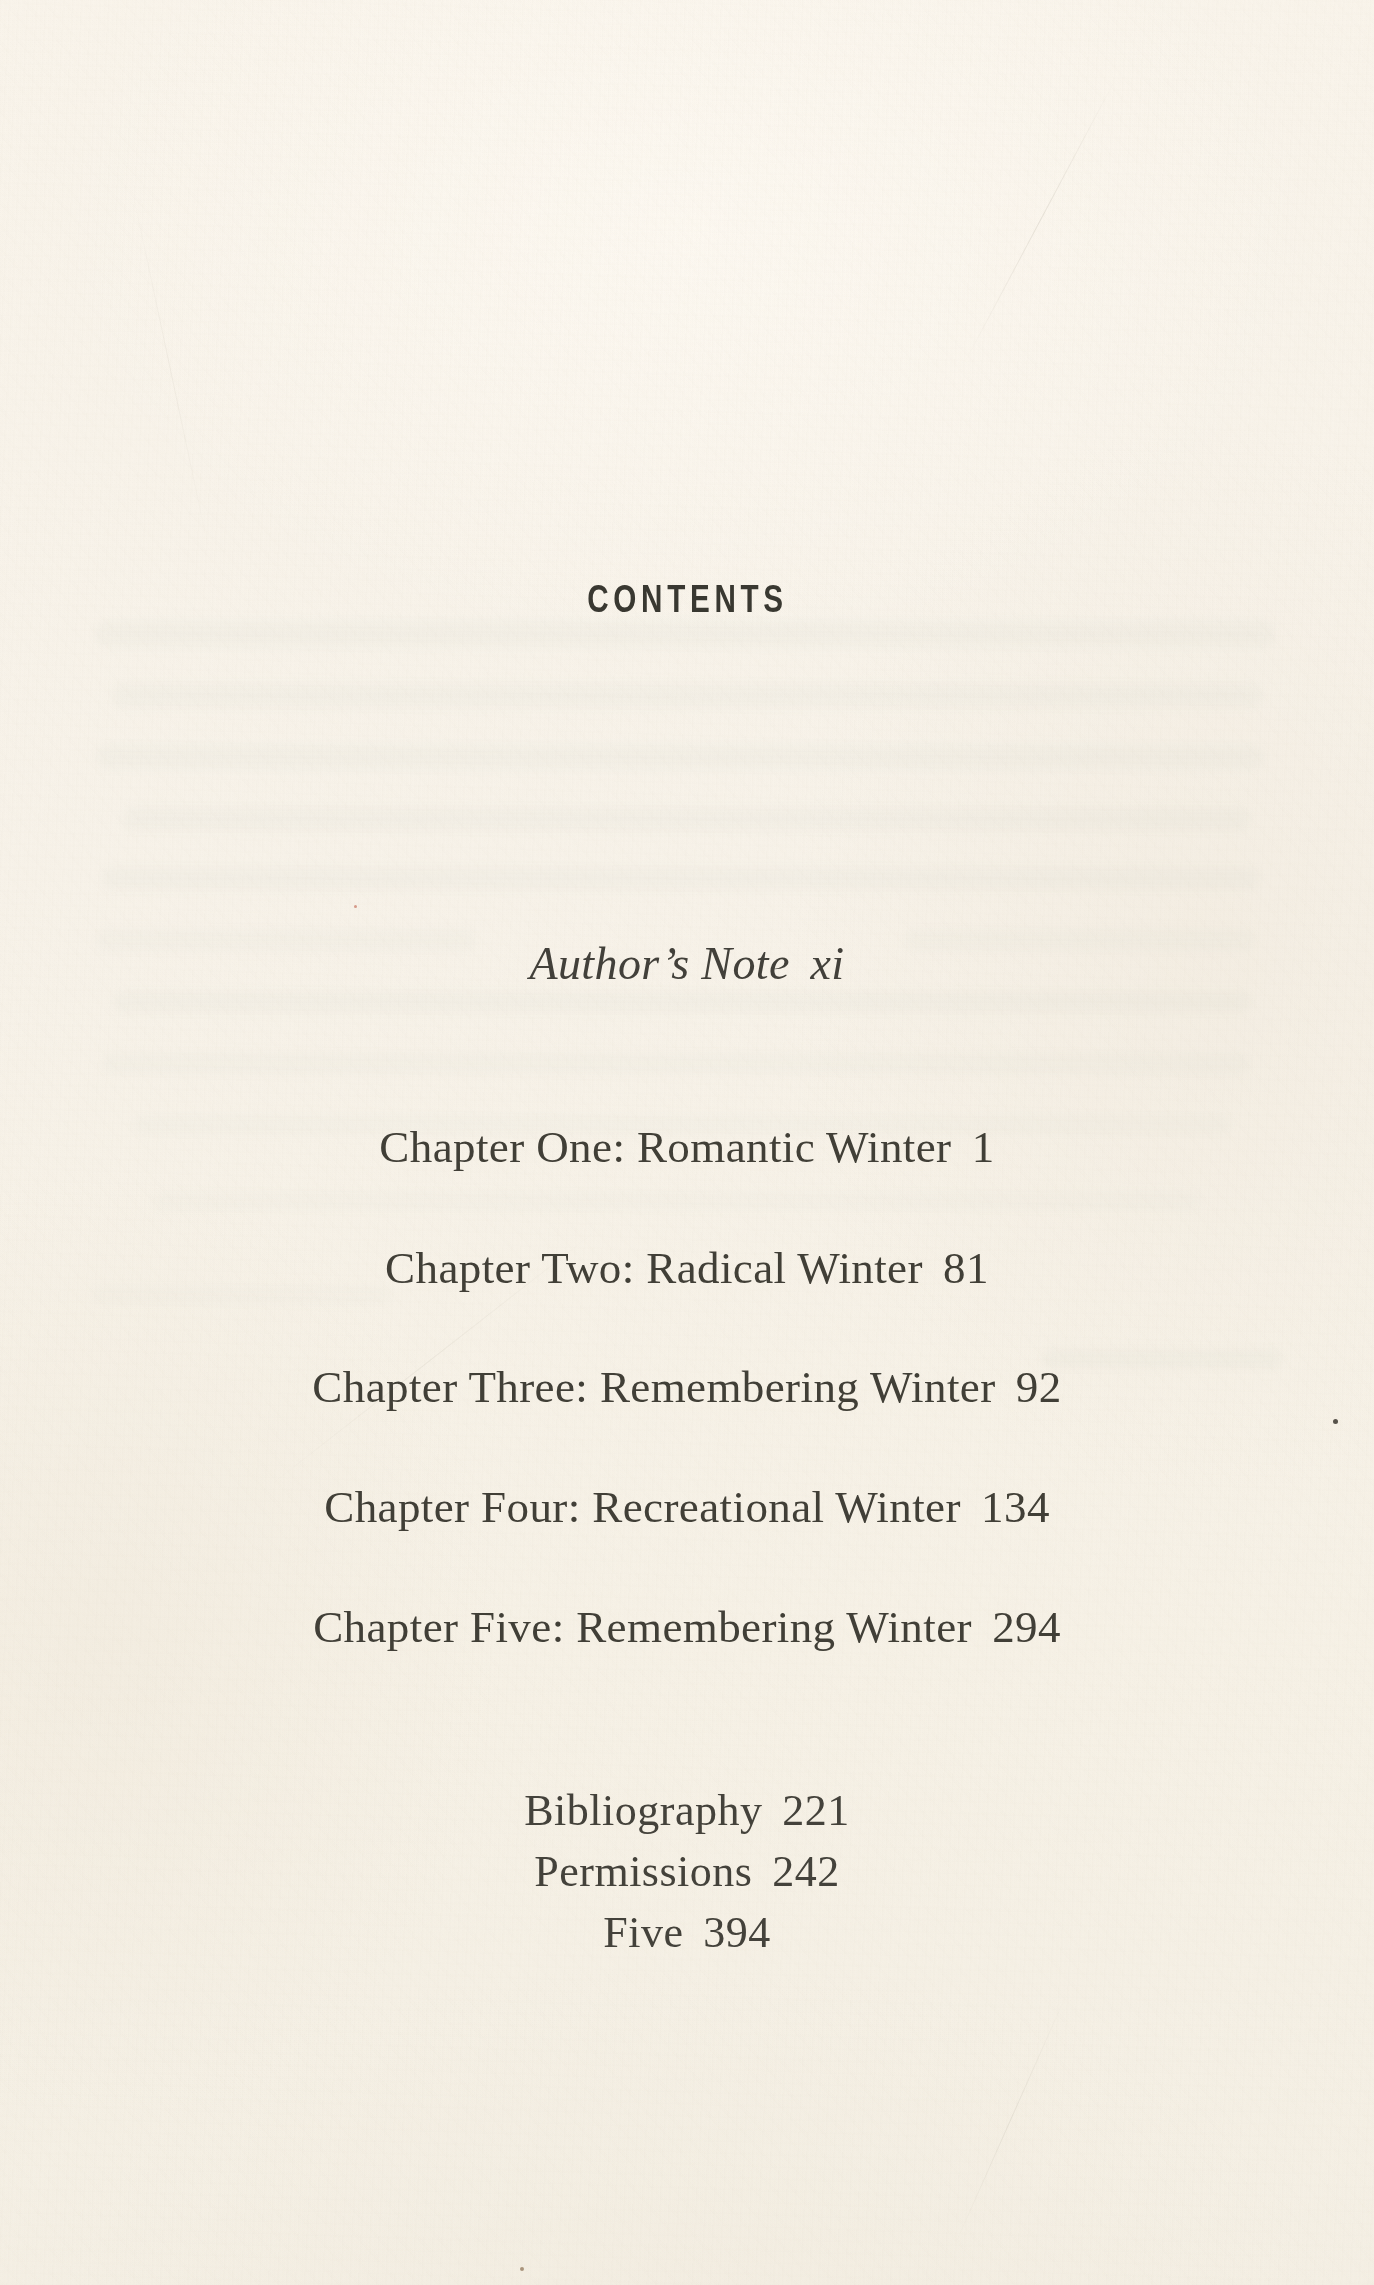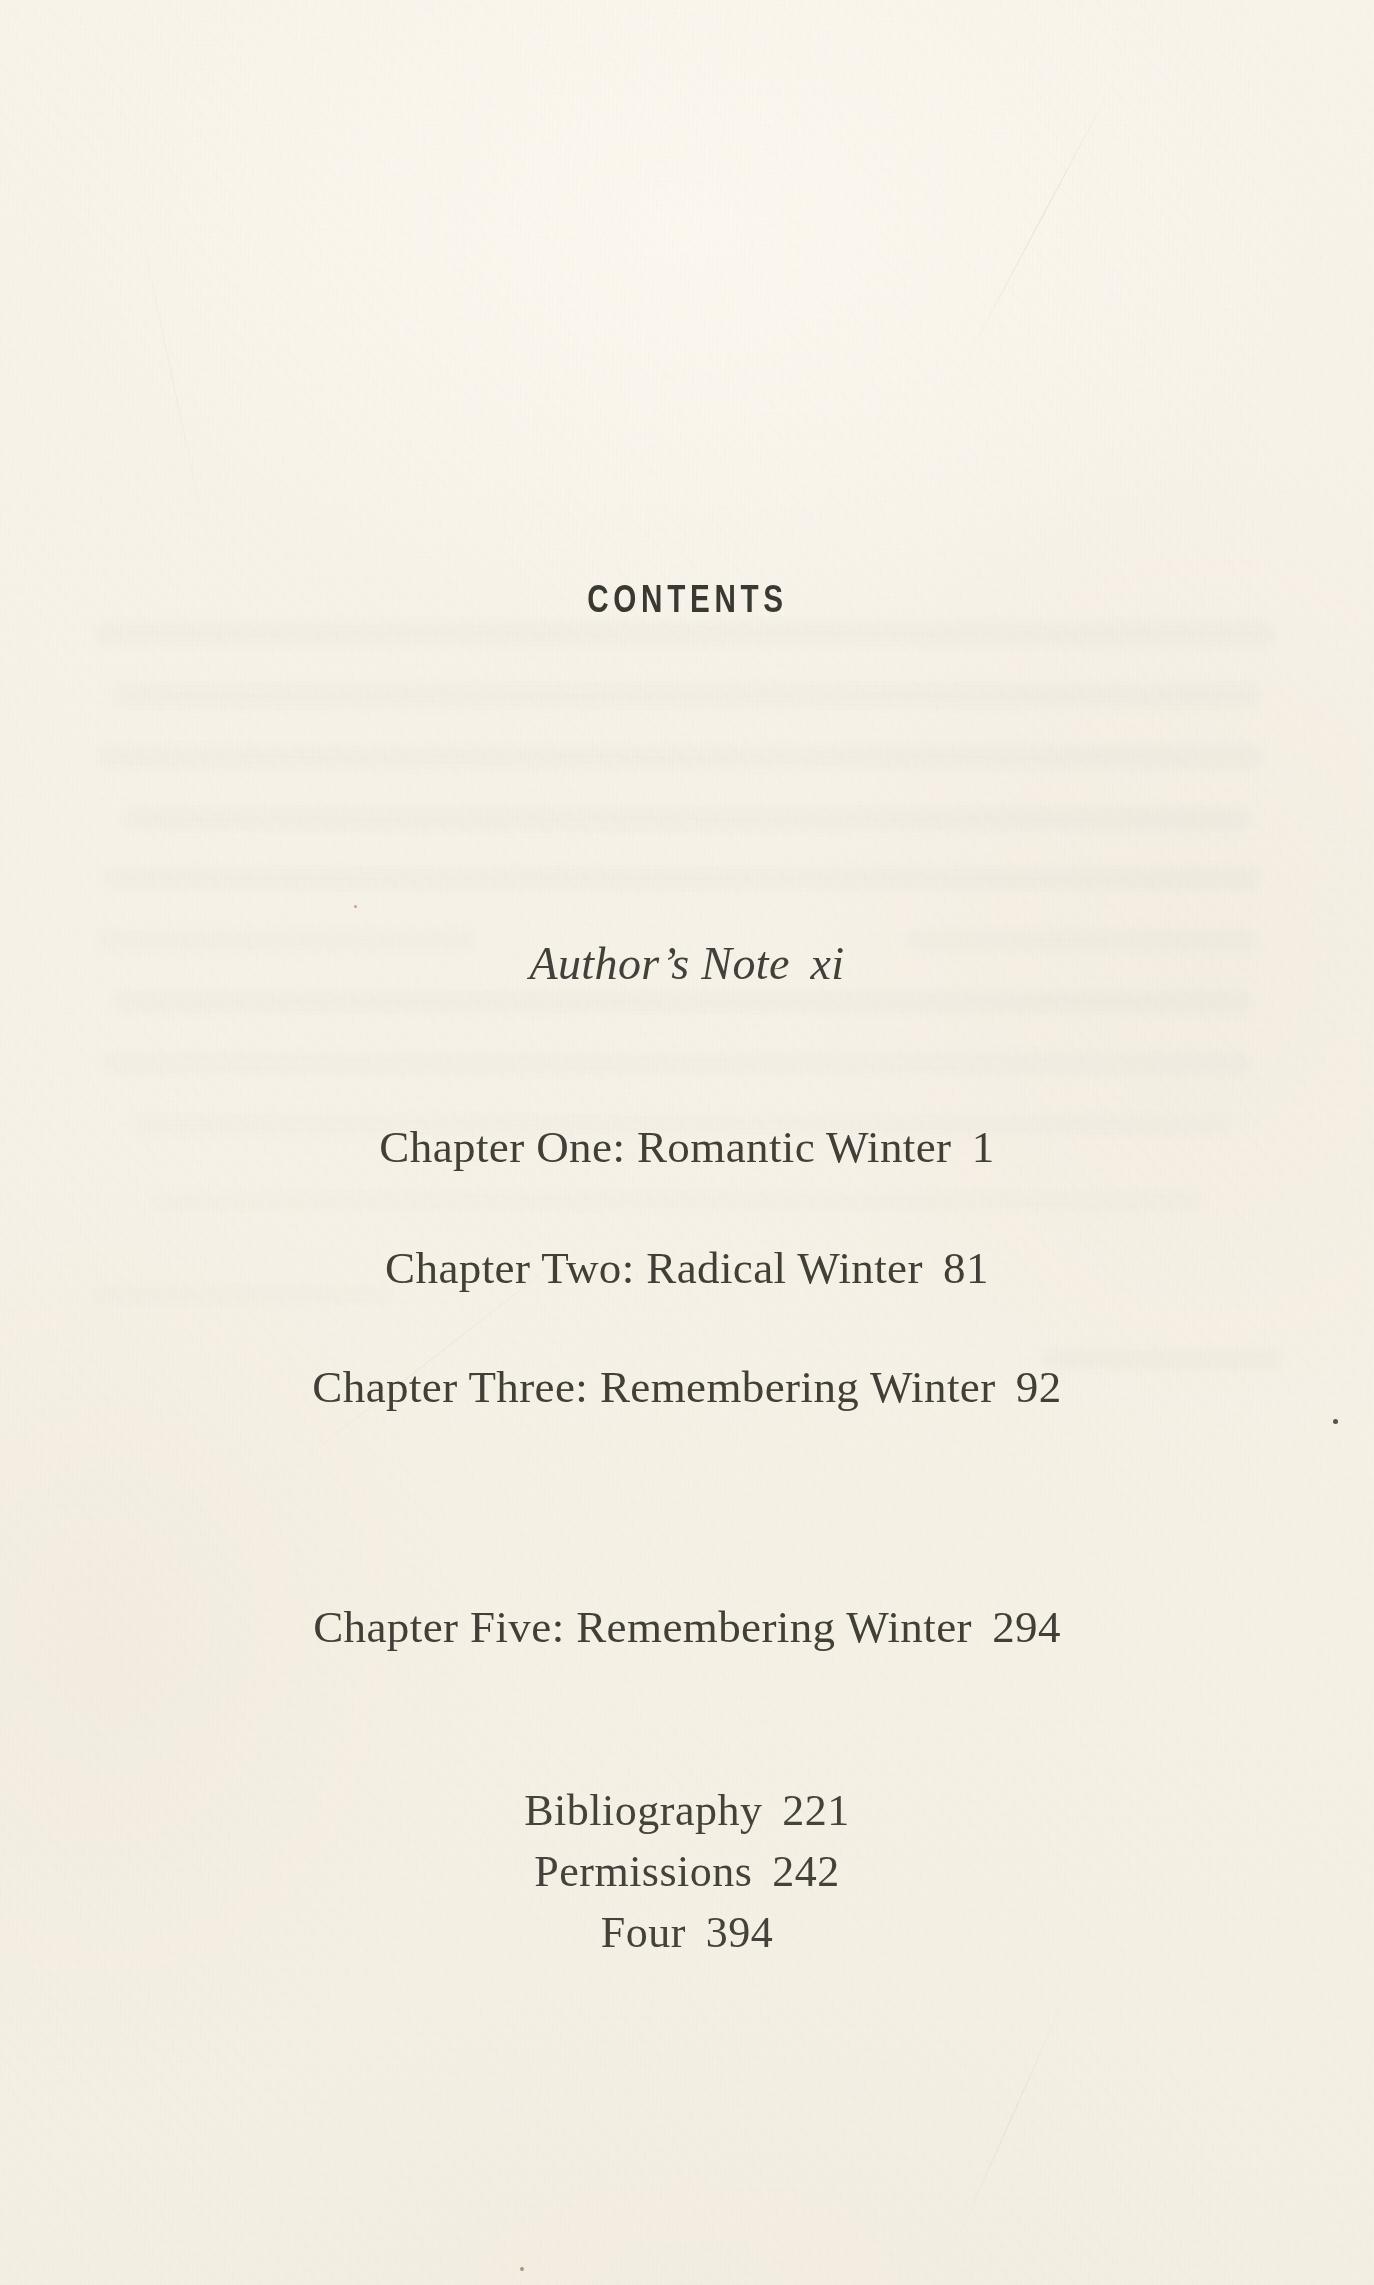--- a/index.html
+++ b/index.html
@@ -133,27 +133,30 @@
 
   <div class="line entry-roman" style="top:1088px">
     <span>Chapter One: Romantic Winter</span><span class="pg">1</span>
   </div>
   <div class="line entry-roman" style="top:1209px">
     <span>Chapter Two: Radical Winter</span><span class="pg">81</span>
   </div>
   <div class="line entry-roman" style="top:1328px">
     <span>Chapter Three: Remembering Winter</span><span class="pg">92</span>
   </div>
+  <div class="line entry-roman" style="top:1448px">
+    <span>Chapter Four: Recreational Winter</span><span class="pg">134</span>
+  </div>
   <div class="line entry-roman" style="top:1568px">
     <span>Chapter Five: Remembering Winter</span><span class="pg">294</span>
   </div>
 
   <div class="line back-italic" style="top:1752px">
     <span>Bibliography</span><span class="pg">221</span>
   </div>
   <div class="line back-italic" style="top:1813px">
     <span>Permissions</span><span class="pg">242</span>
   </div>
   <div class="line back-italic" style="top:1874px">
-    <span>Four</span><span class="pg">394</span>
+    <span>Five</span><span class="pg">394</span>
   </div>
 
 </div>
 
 </body></html>

